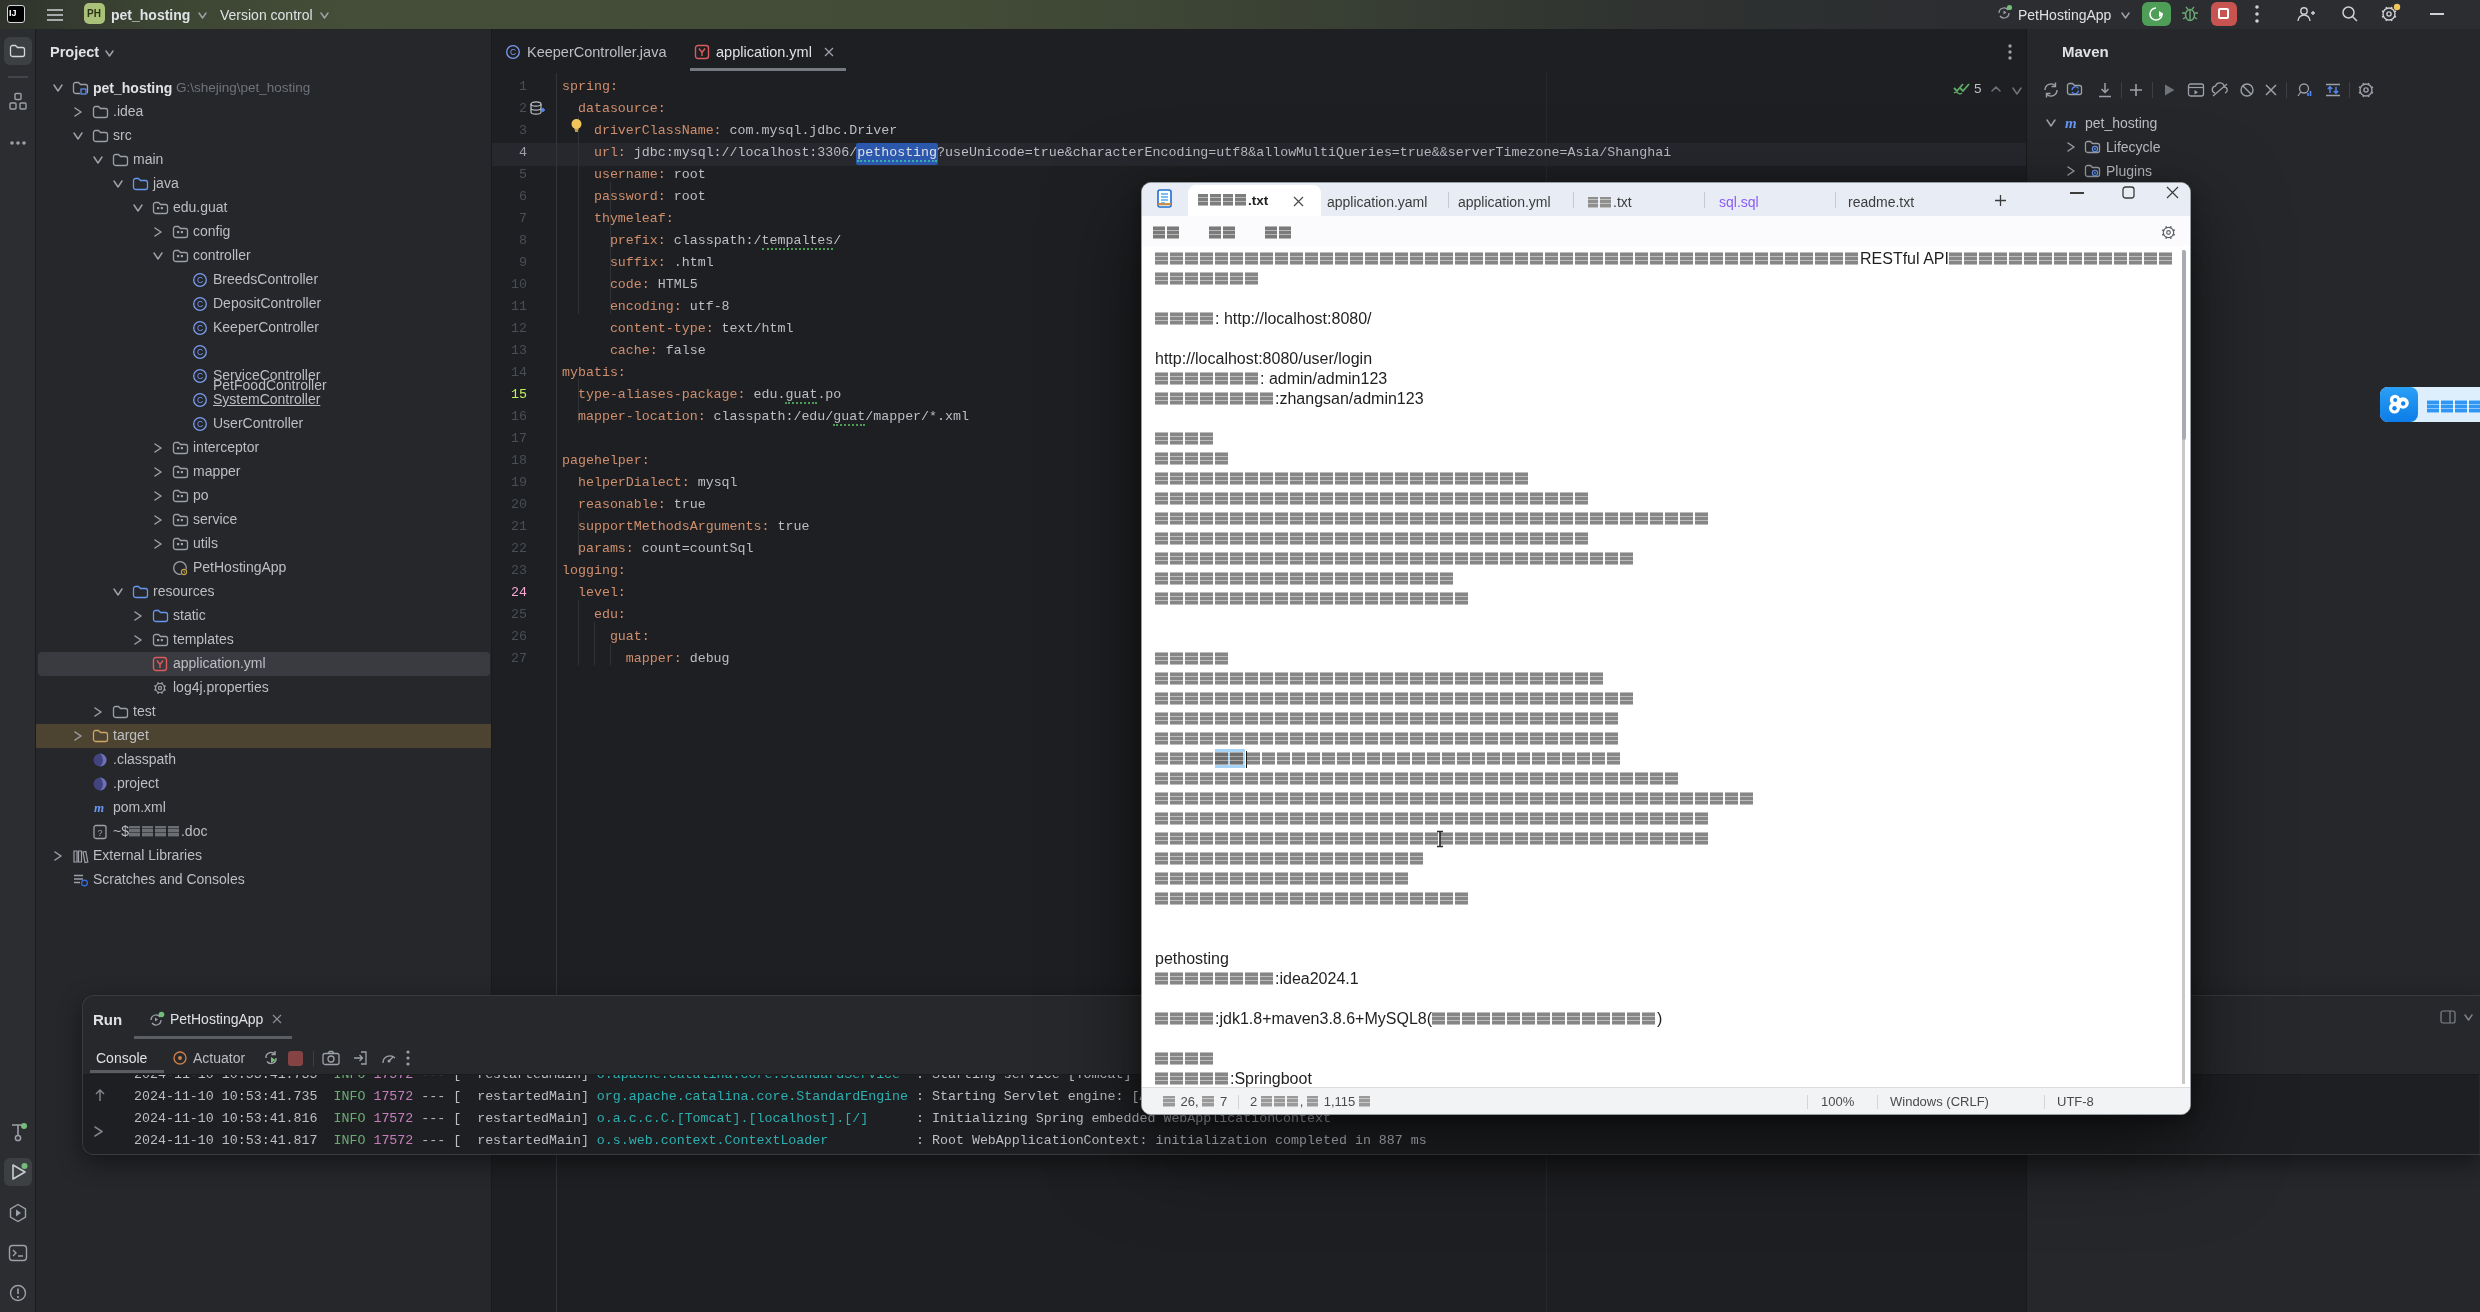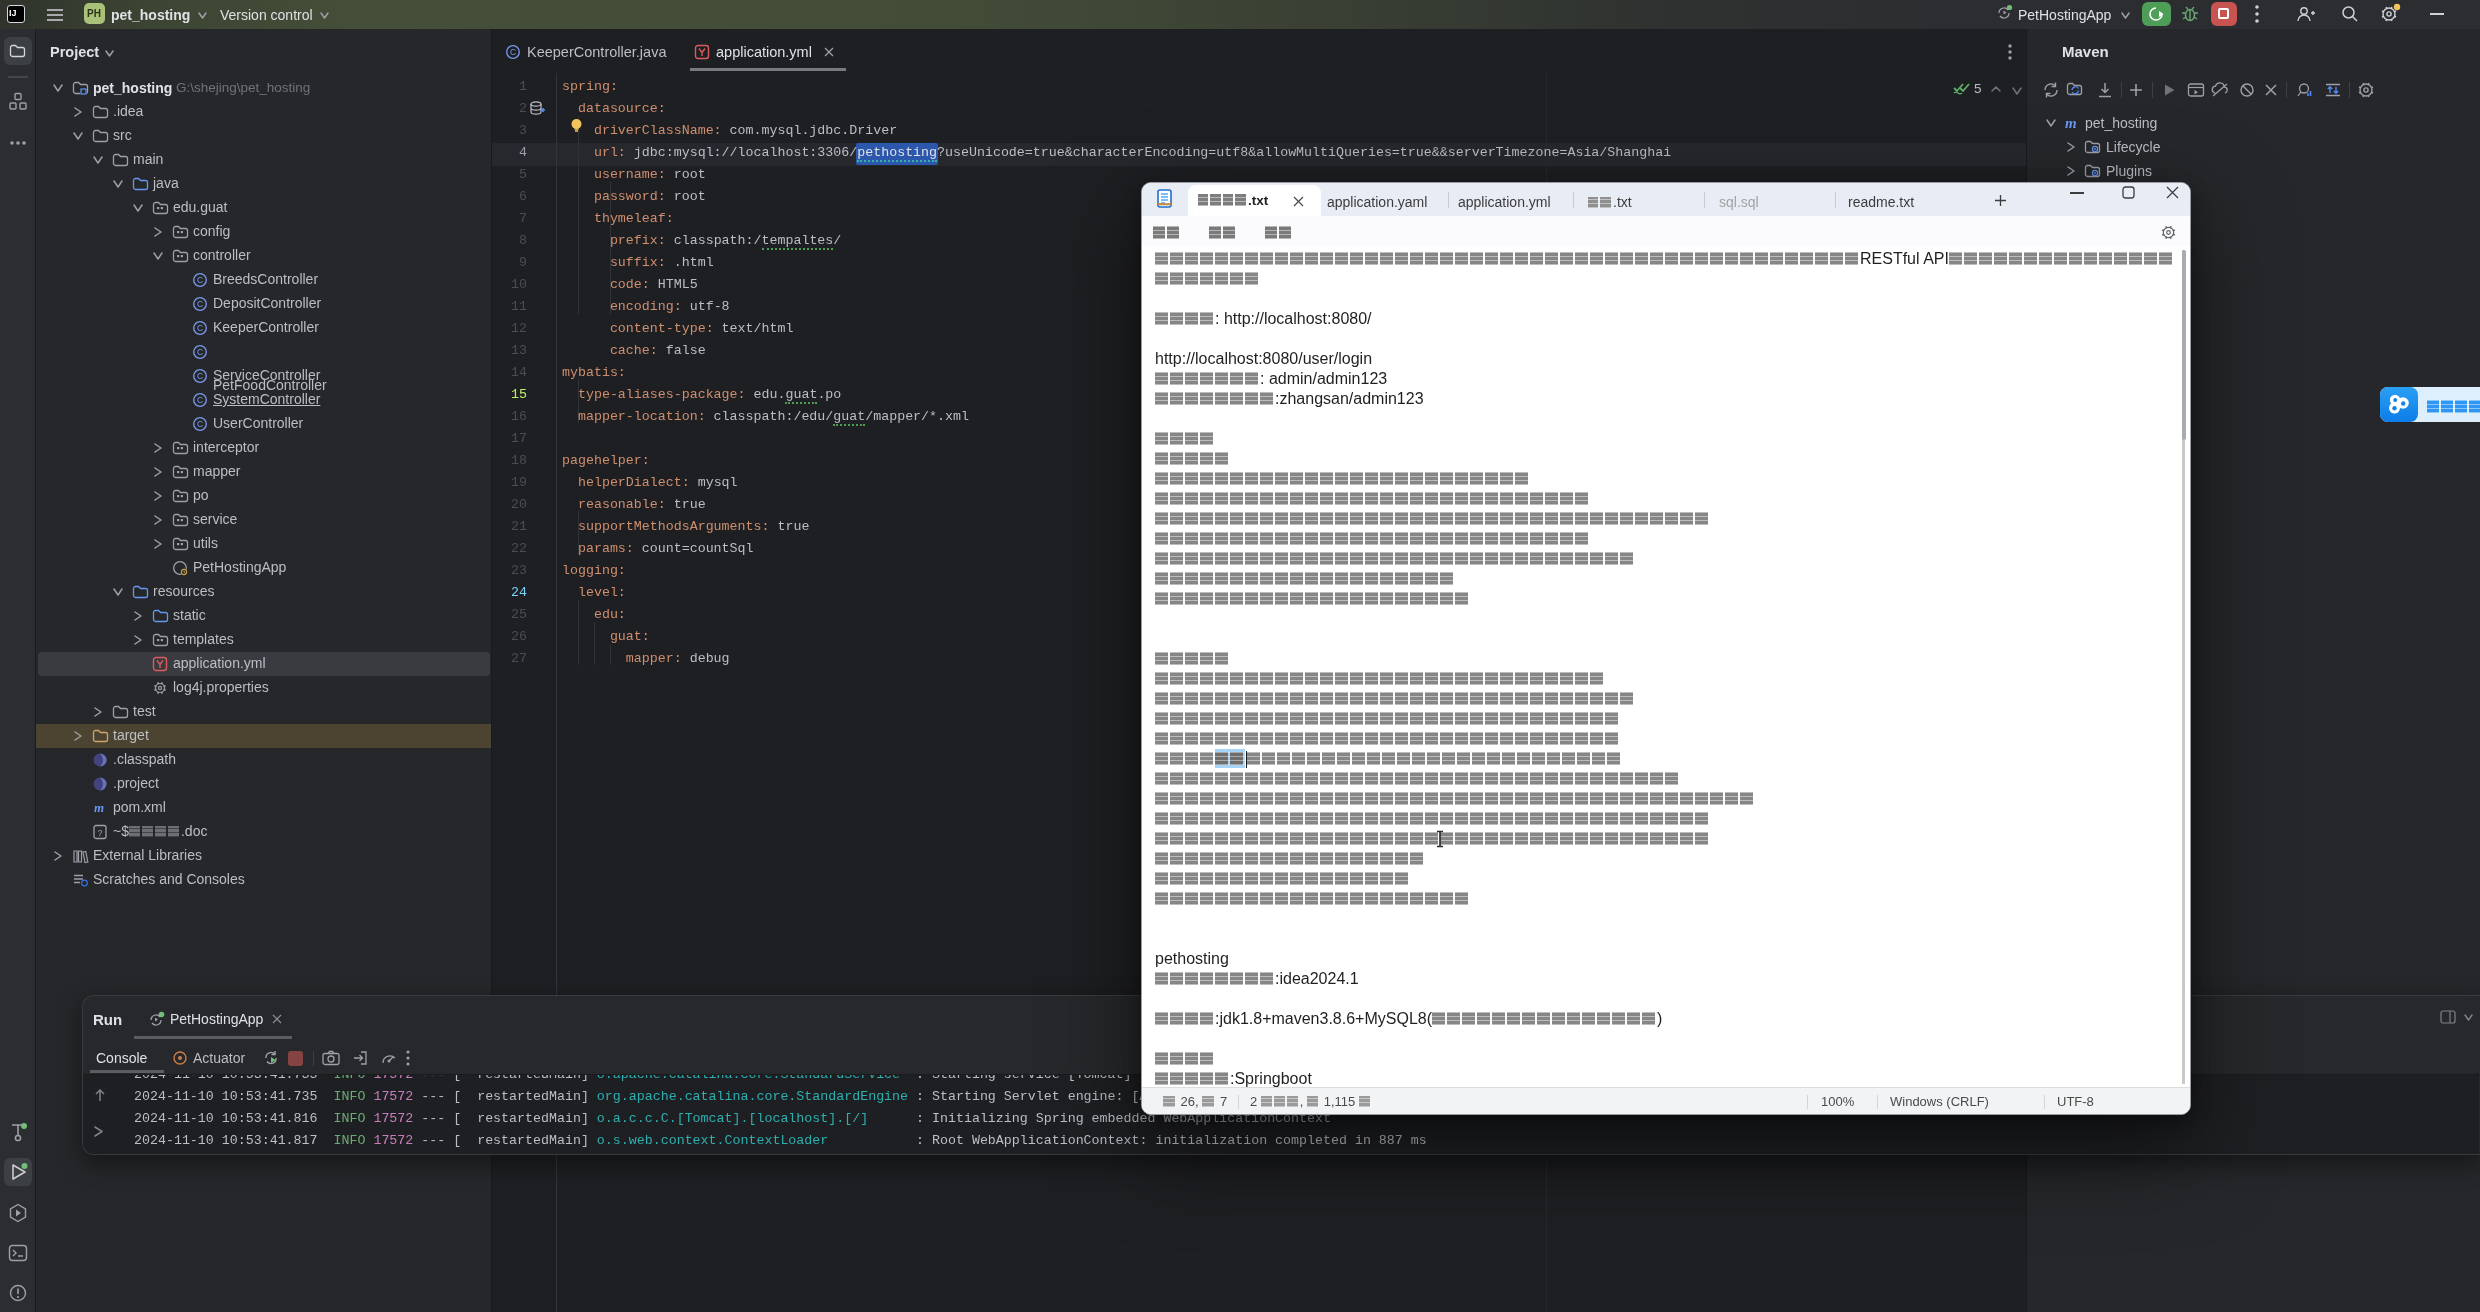--- a/index.html
+++ b/index.html
@@ -424,21 +424,21 @@
 <span style="color:#494e54">14</span>
 <span style="color:#bef264">15</span>
 <span style="color:#494e54">16</span>
 <span style="color:#494e54">17</span>
 <span style="color:#494e54">18</span>
 <span style="color:#494e54">19</span>
 <span style="color:#494e54">20</span>
 <span style="color:#494e54">21</span>
 <span style="color:#494e54">22</span>
 <span style="color:#494e54">23</span>
-<span style="color:#7dd3fc">24</span>
+<span style="color:#f9a8d4">24</span>
 <span style="color:#494e54">25</span>
 <span style="color:#494e54">26</span>
 <span style="color:#494e54">27</span></div>
 <svg style="position:absolute;left:529px;top:100px;" width="16" height="16" viewBox="0 0 16 16">
     <ellipse cx="7" cy="4" rx="5" ry="2.2" fill="none" stroke="#bcbec4" stroke-width="1.2"></ellipse>
     <path d="M2 4 v8 a5 2.2 0 0 0 10 0 v-8 M2 8 a5 2.2 0 0 0 10 0" fill="none" stroke="#bcbec4" stroke-width="1.2"></path>
     <path d="M12 10 h4 M14 8 v4" stroke="#548af7" stroke-width="1.6"></path>
   </svg>
 <svg style="position:absolute;left:570px;top:118px;" width="13" height="18" viewBox="0 0 13 18">
     <circle cx="6.5" cy="6" r="5" fill="#f2c55c"></circle>
@@ -620,21 +620,21 @@
 <div style="position:absolute;left:1198px;top:193px;font:600 13.5px 'Liberation Sans';color:#1f1f1f;white-space:pre;"><span style="display:inline-block;vertical-align:-1px;width:50.0px;height:12px;background:repeating-linear-gradient(0deg,rgba(255,255,255,.45) 0 1px,transparent 1px 4px),repeating-linear-gradient(90deg,#7d7d7d 0 10.5px,transparent 10.5px 12.5px);"></span>.txt</div>
 <svg style="position:absolute;left:1293px;top:196px;" width="11" height="11" viewBox="0 0 11 11">
     <path d="M1 1 L10 10 M10 1 L1 10" stroke="#4a4a4a" stroke-width="1.2"></path>
   </svg>
 <div style="position:absolute;left:1327px;top:194px;font:14px 'Liberation Sans';color:#3c3c3c;white-space:pre;">application.yaml</div>
 <div style="left:1448px;top:192px;width:1px;height:16px;position:absolute;background:#c6cad2;"></div>
 <div style="position:absolute;left:1458px;top:194px;font:14px 'Liberation Sans';color:#3c3c3c;white-space:pre;">application.yml</div>
 <div style="left:1573px;top:192px;width:1px;height:16px;position:absolute;background:#c6cad2;"></div>
 <div style="position:absolute;left:1588px;top:194px;font:14px 'Liberation Sans';color:#3c3c3c;white-space:pre;"><span style="display:inline-block;vertical-align:-1px;width:25.0px;height:11px;background:repeating-linear-gradient(0deg,rgba(255,255,255,.45) 0 1px,transparent 1px 4px),repeating-linear-gradient(90deg,#8f8f8f 0 10.5px,transparent 10.5px 12.5px);"></span>.txt</div>
 <div style="left:1704px;top:192px;width:1px;height:16px;position:absolute;background:#c6cad2;"></div>
-<div style="position:absolute;left:1719px;top:194px;font:14px 'Liberation Sans';color:#a3a3a3;white-space:pre;">sql.sql</div>
+<div style="position:absolute;left:1719px;top:194px;font:14px 'Liberation Sans';color:#8b5cf6;white-space:pre;">sql.sql</div>
 <div style="left:1835px;top:192px;width:1px;height:16px;position:absolute;background:#c6cad2;"></div>
 <div style="position:absolute;left:1848px;top:194px;font:14px 'Liberation Sans';color:#3c3c3c;white-space:pre;">readme.txt</div>
 <svg style="position:absolute;left:1994px;top:194px;" width="13" height="13" viewBox="0 0 13 13">
     <path d="M6.5 1 v11 M1 6.5 h11" stroke="#3c3c3c" stroke-width="1.3"></path>
   </svg>
 <div style="left:2070px;top:192px;width:14px;height:1.5px;position:absolute;background:#3c3c3c;"></div>
 <svg style="position:absolute;left:2122px;top:186px;" width="13" height="13" viewBox="0 0 13 13">
     <rect x="1" y="1" width="11" height="11" rx="2.5" fill="none" stroke="#3c3c3c" stroke-width="1.3"></rect>
   </svg>
 <svg style="position:absolute;left:2166px;top:186px;" width="13" height="13" viewBox="0 0 13 13">

